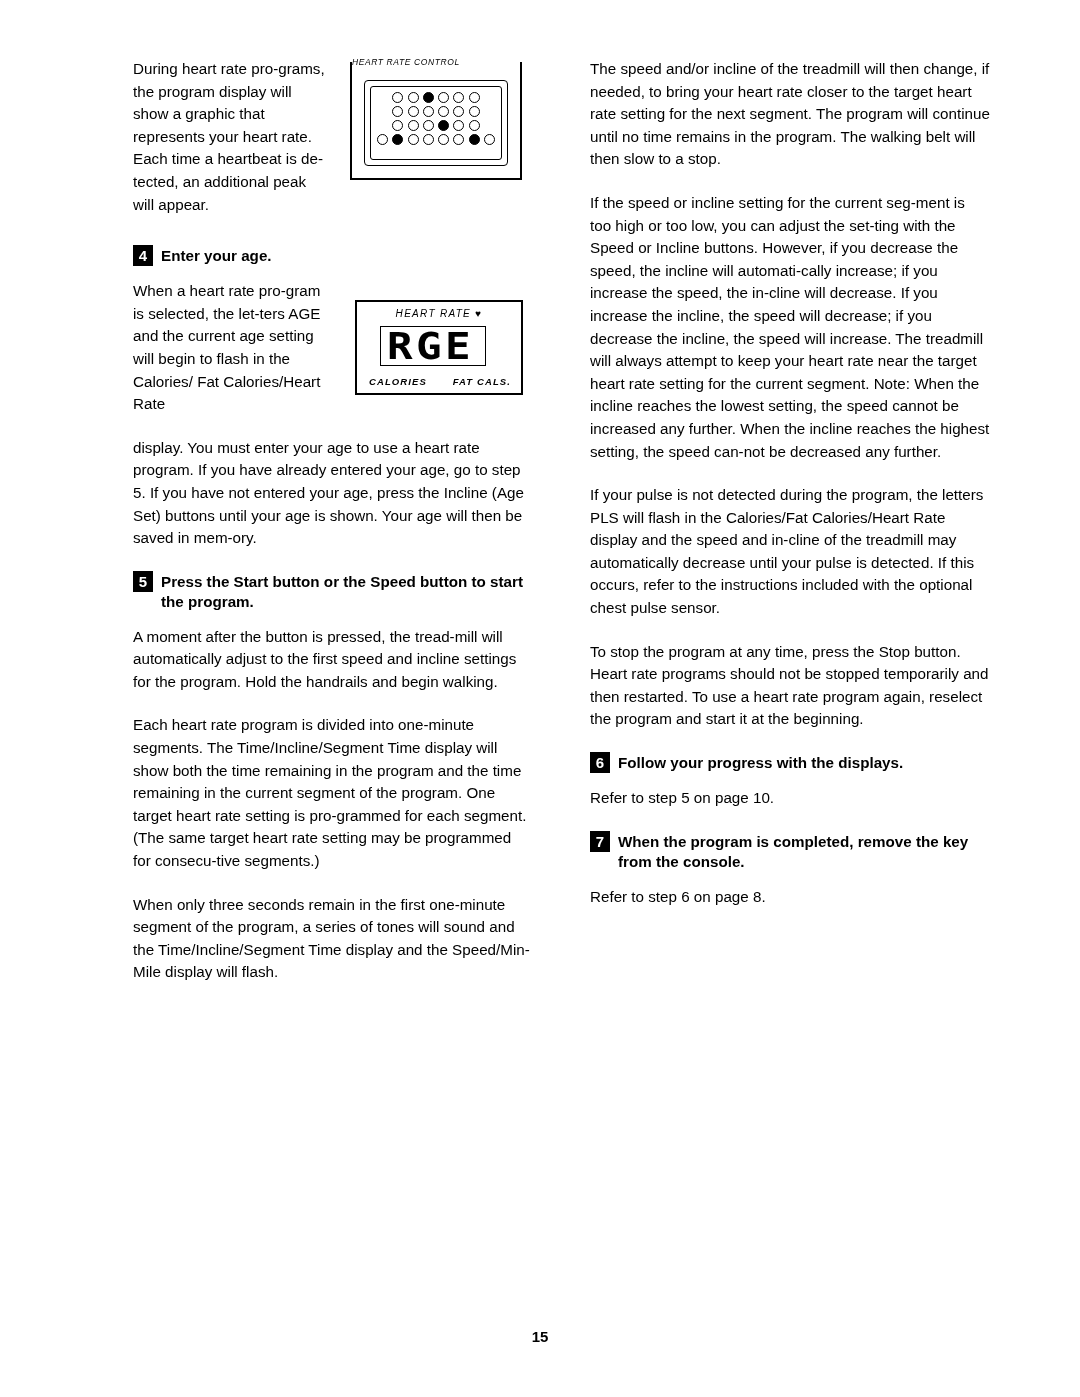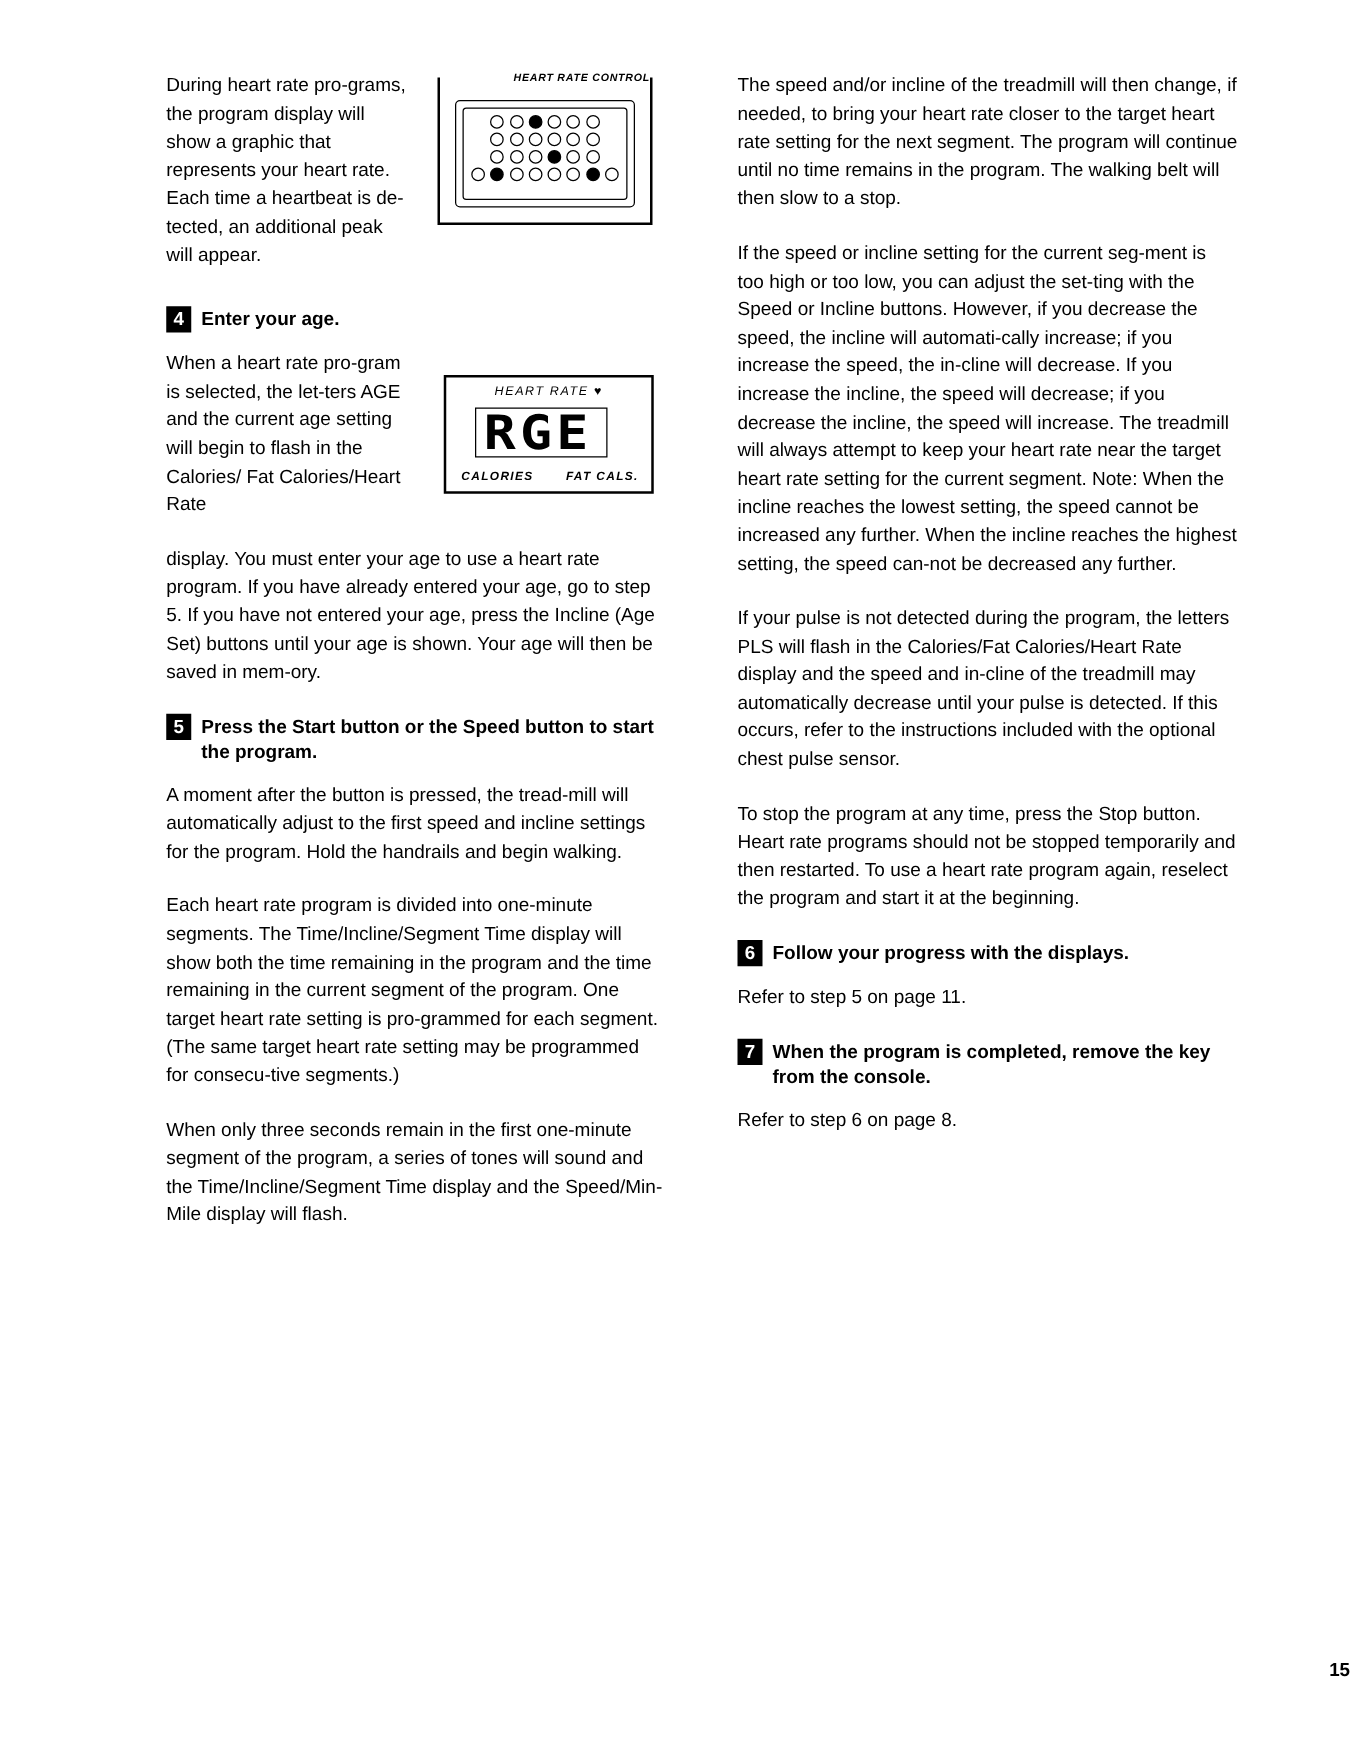--- a/index.html
+++ b/index.html
@@ -70,24 +70,24 @@
     width: 172px;
     height: 118px;
     border: 2px solid #000;
     box-sizing: border-box;
   }
   .fig-hr-control .cap {
     position: absolute;
     top: -8px;
     left: 0;
     width: 100%;
-    text-align: right;
+    text-align: left;
     font-size: 8.5px;
     letter-spacing: 0.6px;
-    font-weight: bold;
+    font-weight: normal;
     font-style: italic;
     background: #fff;
     line-height: 12px;
   }
   .fig-hr-control .inner {
     position: absolute;
     left: 12px;
     top: 16px;
     right: 12px;
     bottom: 12px;
@@ -171,21 +171,21 @@
     font-style: italic;
     font-weight: bold;
     letter-spacing: 1.1px;
   }
 
   .page-number {
     position: absolute;
     left: 0;
     width: 1080px;
     top: 1328px;
-    text-align: right;
+    text-align: center;
     font-weight: bold;
     font-size: 15px;
   }
 
   .spacer-8 { height: 8px; }
 </style>
 </head>
 <body>
 
 <div class="page">
@@ -216,21 +216,21 @@
   <div class="col col-right">
     <p class="body">The speed and/or incline of the treadmill will then change, if needed, to bring your heart rate closer to the target heart rate setting for the next segment. The program will continue until no time remains in the program. The walking belt will then slow to a stop.</p>
     <p class="body">If the speed or incline setting for the current seg-ment is too high or too low, you can adjust the set-ting with the Speed or Incline buttons. However, if you decrease the speed, the incline will automati-cally increase; if you increase the speed, the in-cline will decrease. If you increase the incline, the speed will decrease; if you decrease the incline, the speed will increase. The treadmill will always attempt to keep your heart rate near the target heart rate setting for the current segment. Note: When the incline reaches the lowest setting, the speed cannot be increased any further. When the incline reaches the highest setting, the speed can-not be decreased any further.</p>
     <p class="body">If your pulse is not detected during the program, the letters PLS will flash in the Calories/Fat Calories/Heart Rate display and the speed and in-cline of the treadmill may automatically decrease until your pulse is detected. If this occurs, refer to the instructions included with the optional chest pulse sensor.</p>
     <p class="body">To stop the program at any time, press the Stop button. Heart rate programs should not be stopped temporarily and then restarted. To use a heart rate program again, reselect the program and start it at the beginning.</p>
 
     <div class="step">
       <div class="step-num">6</div>
       <div class="step-text">Follow your progress with the displays.</div>
     </div>
-    <p class="body">Refer to step 5 on page 11.</p>
+    <p class="body">Refer to step 5 on page 10.</p>
 
     <div class="step">
       <div class="step-num">7</div>
       <div class="step-text">When the program is completed, remove the key from the console.</div>
     </div>
     <p class="body">Refer to step 6 on page 8.</p>
   </div>
 
   <div class="fig-hr-control">
     <div class="cap">HEART RATE CONTROL</div>

